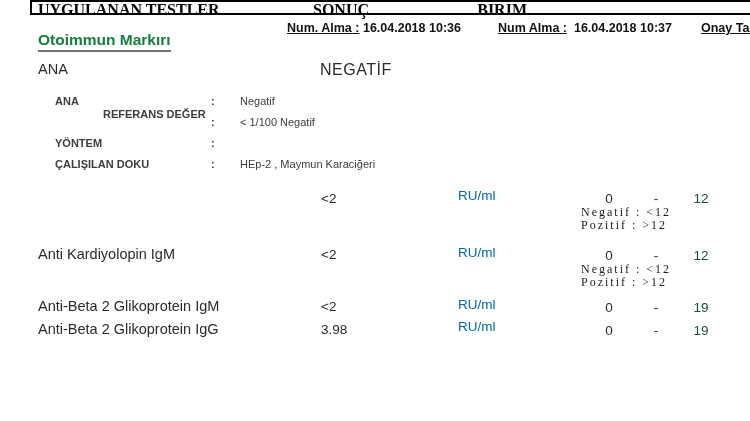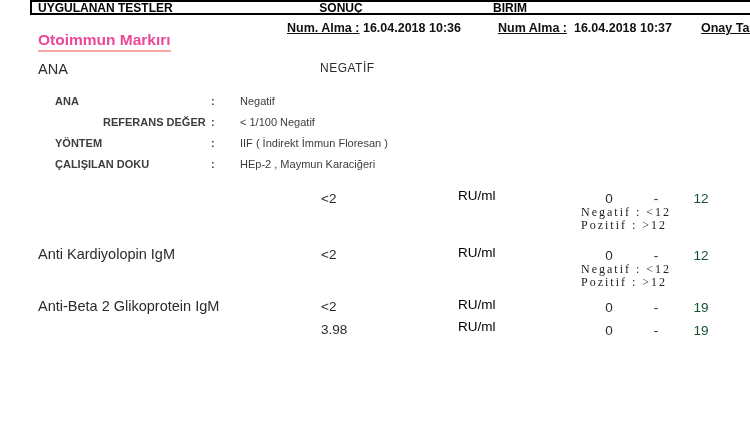--- a/index.html
+++ b/index.html
@@ -6,41 +6,41 @@
   #page{
     position:relative;width:750px;height:421px;background:#ffffff;
     font-family:"Liberation Sans",sans-serif;color:#1f1f1f;overflow:hidden;
   }
 
   
   .rule{position:absolute;background:#000;}
 
   .hdr-col{
     position:absolute;top:1px;height:28px;
-    font-family:Liberation Sans, sans-serif;font-weight:bold;font-size:12px;
+    font-family:Liberation Serif, serif;font-weight:bold;font-size:16px;
     color:#050505;white-space:nowrap;
   }
   .hdr-center{text-align:center;}
 
   .meta{
     position:absolute;top:21px;font-size:12.5px;font-weight:bold;color:#111;
     white-space:nowrap;
   }
   .meta .lbl{text-decoration:underline;}
 
   .section-title{
     position:absolute;left:38px;top:31px;
-    font-size:15.5px;font-weight:bold;color:#ec4899;
-    border-bottom:2px solid #fca5a5;padding-bottom:1px;white-space:nowrap;
+    font-size:15.5px;font-weight:bold;color:#15803d;
+    border-bottom:2px solid #737373;padding-bottom:1px;white-space:nowrap;
   }
 
   .test-name{position:absolute;left:38px;font-size:14.5px;color:#2b2b2b;white-space:nowrap;}
   .result{position:absolute;left:321px;font-size:13.5px;color:#2b2b2b;white-space:nowrap;}
-  .result-big{position:absolute;left:320px;font-size:12px;color:#2b2b2b;letter-spacing:.5px;white-space:nowrap;}
-  .unit{position:absolute;left:458px;font-size:13.5px;color:#000000;white-space:nowrap;}
+  .result-big{position:absolute;left:320px;font-size:16px;color:#2b2b2b;letter-spacing:.5px;white-space:nowrap;}
+  .unit{position:absolute;left:458px;font-size:13.5px;color:#0369a1;white-space:nowrap;}
   .ref-low{position:absolute;left:598px;width:22px;text-align:center;font-size:13.5px;color:#2b2b2b;}
   .ref-dash{position:absolute;left:648px;width:16px;text-align:center;font-size:13.5px;color:#2b2b2b;}
   .ref-high{position:absolute;left:688px;width:26px;text-align:center;font-size:13.5px;color:#14532d;}
   .ref-note{
     position:absolute;left:581px;
     font-family:"Liberation Serif",serif;font-size:12px;color:#1c1c1c;
     letter-spacing:2px;white-space:nowrap;
   }
 
   .detail-label{
@@ -72,27 +72,26 @@
 
   <div class="section-title">Otoimmun Markırı</div>
 
   <div class="test-name" style="top:61px;font-size:14.5px;">ANA</div>
   <div class="result-big" style="top:61px;">NEGATİF</div>
 
   <div class="detail-label" style="top:95px;">ANA</div>
   <div class="detail-colon" style="top:95px;">:</div>
   <div class="detail-value" style="top:95px;">Negatif</div>
 
-  <div class="detail-label" style="top:116px;padding-left:48px;">REFERANS DEĞER</div>
+  <div class="detail-label" style="top:108px;padding-left:48px;">REFERANS DEĞER</div>
   <div class="detail-colon" style="top:116px;">:</div>
   <div class="detail-value" style="top:116px;">&lt; 1/100 Negatif</div>
 
   <div class="detail-label" style="top:137px;">YÖNTEM</div>
   <div class="detail-colon" style="top:137px;">:</div>
-  <div class="detail-value" style="top:137px;">IIF ( İndirekt İmmun Floresan )</div>
 
   <div class="detail-label" style="top:158px;">ÇALIŞILAN DOKU</div>
   <div class="detail-colon" style="top:158px;">:</div>
   <div class="detail-value" style="top:158px;">HEp-2 , Maymun Karaciğeri</div>
 
   <div class="result" style="top:191px;">&lt;2</div>
   <div class="unit" style="top:188px;">RU/ml</div>
   <div class="ref-low" style="top:191px;">0</div>
   <div class="ref-dash" style="top:191px;">-</div>
   <div class="ref-high" style="top:191px;">12</div>
@@ -108,19 +107,20 @@
   <div class="ref-note" style="top:262px;">Negatif : &lt;12</div>
   <div class="ref-note" style="top:275px;">Pozitif : &gt;12</div>
 
   <div class="test-name" style="top:298px;">Anti-Beta 2 Glikoprotein IgM</div>
   <div class="result" style="top:299px;">&lt;2</div>
   <div class="unit" style="top:297px;">RU/ml</div>
   <div class="ref-low" style="top:300px;">0</div>
   <div class="ref-dash" style="top:300px;">-</div>
   <div class="ref-high" style="top:300px;">19</div>
 
+  <div class="test-name" style="top:321px;">Anti-Beta 2 Glikoprotein IgG</div>
   <div class="result" style="top:322px;">3.98</div>
   <div class="unit" style="top:319px;">RU/ml</div>
   <div class="ref-low" style="top:323px;">0</div>
   <div class="ref-dash" style="top:323px;">-</div>
   <div class="ref-high" style="top:323px;">19</div>
 
 </div>
 
 </body></html>

